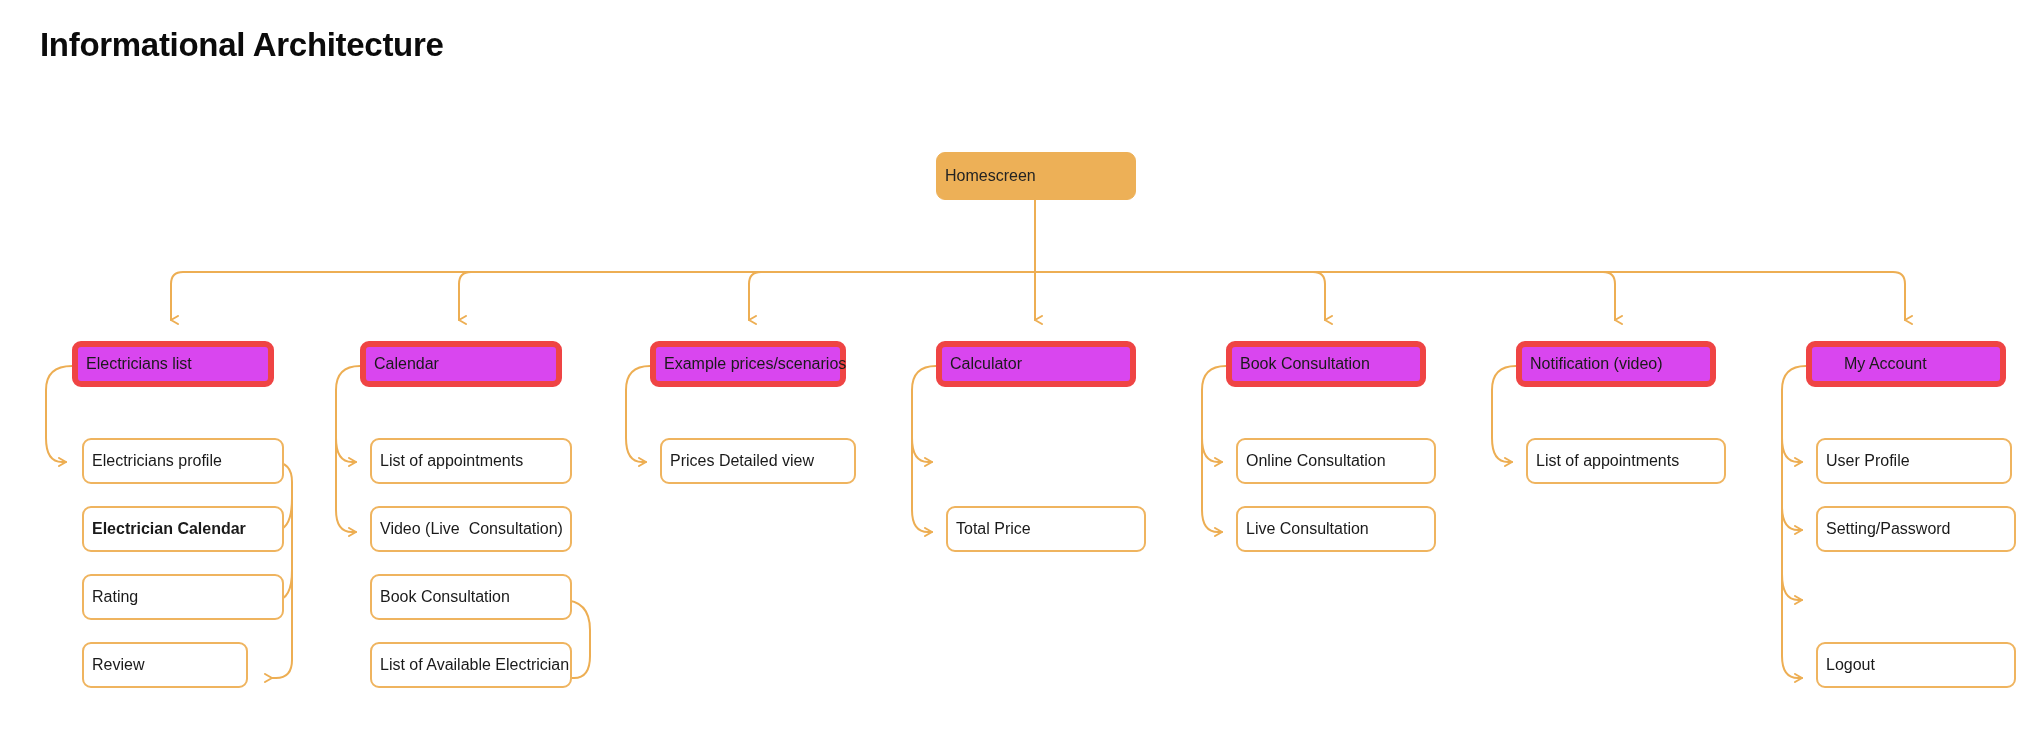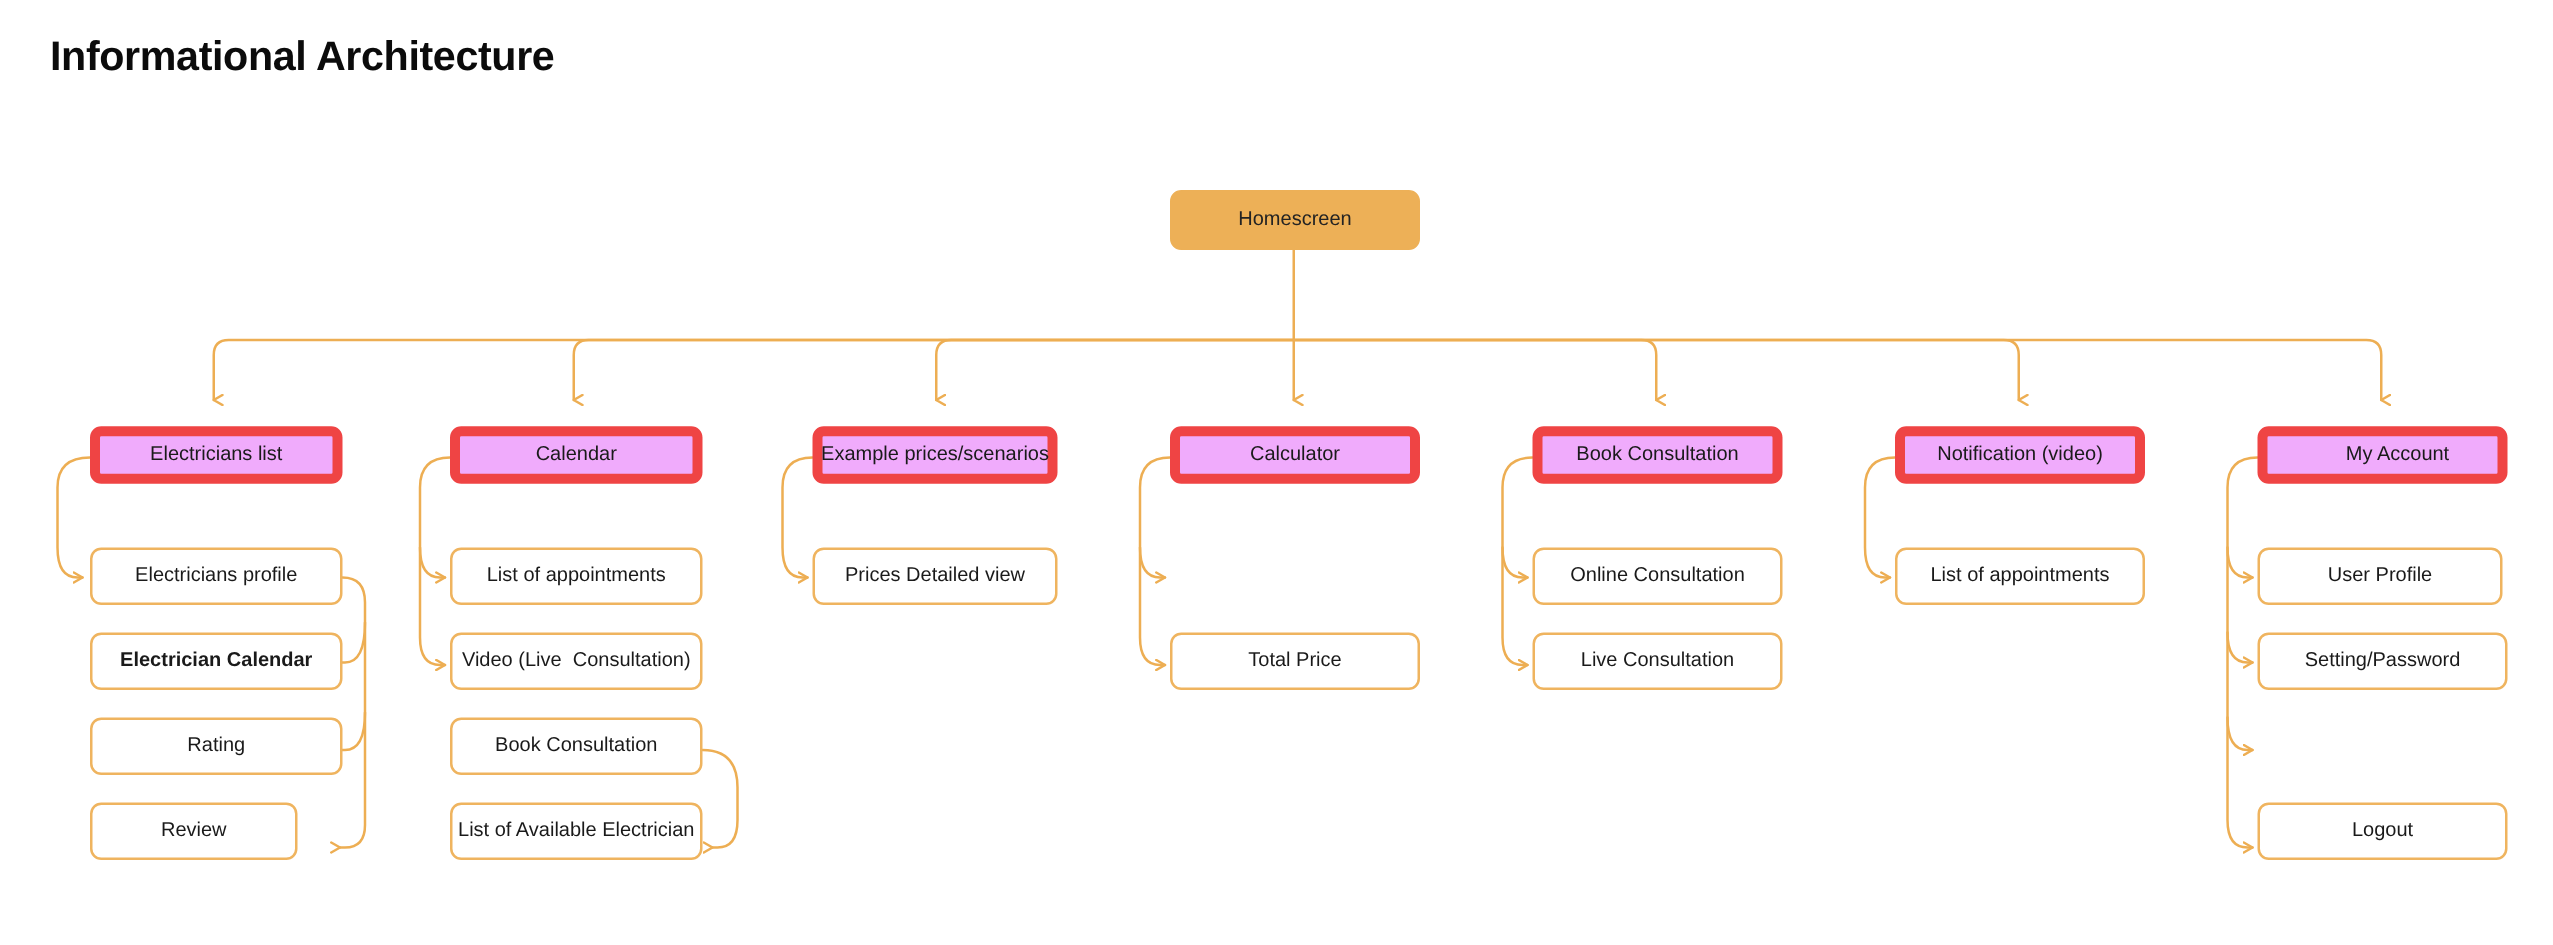--- a/index.html
+++ b/index.html
@@ -32,41 +32,42 @@
     position: absolute;
     left: 0; top: 0;
     width: 2042px;
     height: 756px;
     pointer-events: none;
   }
   .node {
     position: absolute;
     display: flex;
     align-items: center;
-    justify-content: center;
+    justify-content: flex-start;
     text-align: center;
     border-radius: 9px;
     font-size: 16px;
     color: #1a1a1a;
     line-height: 1.2;
     padding: 2px 8px;
     white-space: pre;
   }
   .node.root {
     background: #EDB057;
     border: 1px solid #EDB057;
     color: #232323;
   }
   .node.section {
-    background: #f0abfc;
-    border: 8px solid #ef4444;
+    background: #d946ef;
+    border: 6px solid #ef4444;
   }
   .node.leaf {
     background: #FFFFFF;
     border: 2px solid #EFB45F;
+    margin-left: 10px;
   }
 </style>
 </head>
 <body>
 
 <div id="page-title">Informational Architecture</div>
 
 <div id="diagram">
 
   <svg id="connectors" viewBox="0 0 2042 756" xmlns="http://www.w3.org/2000/svg">

